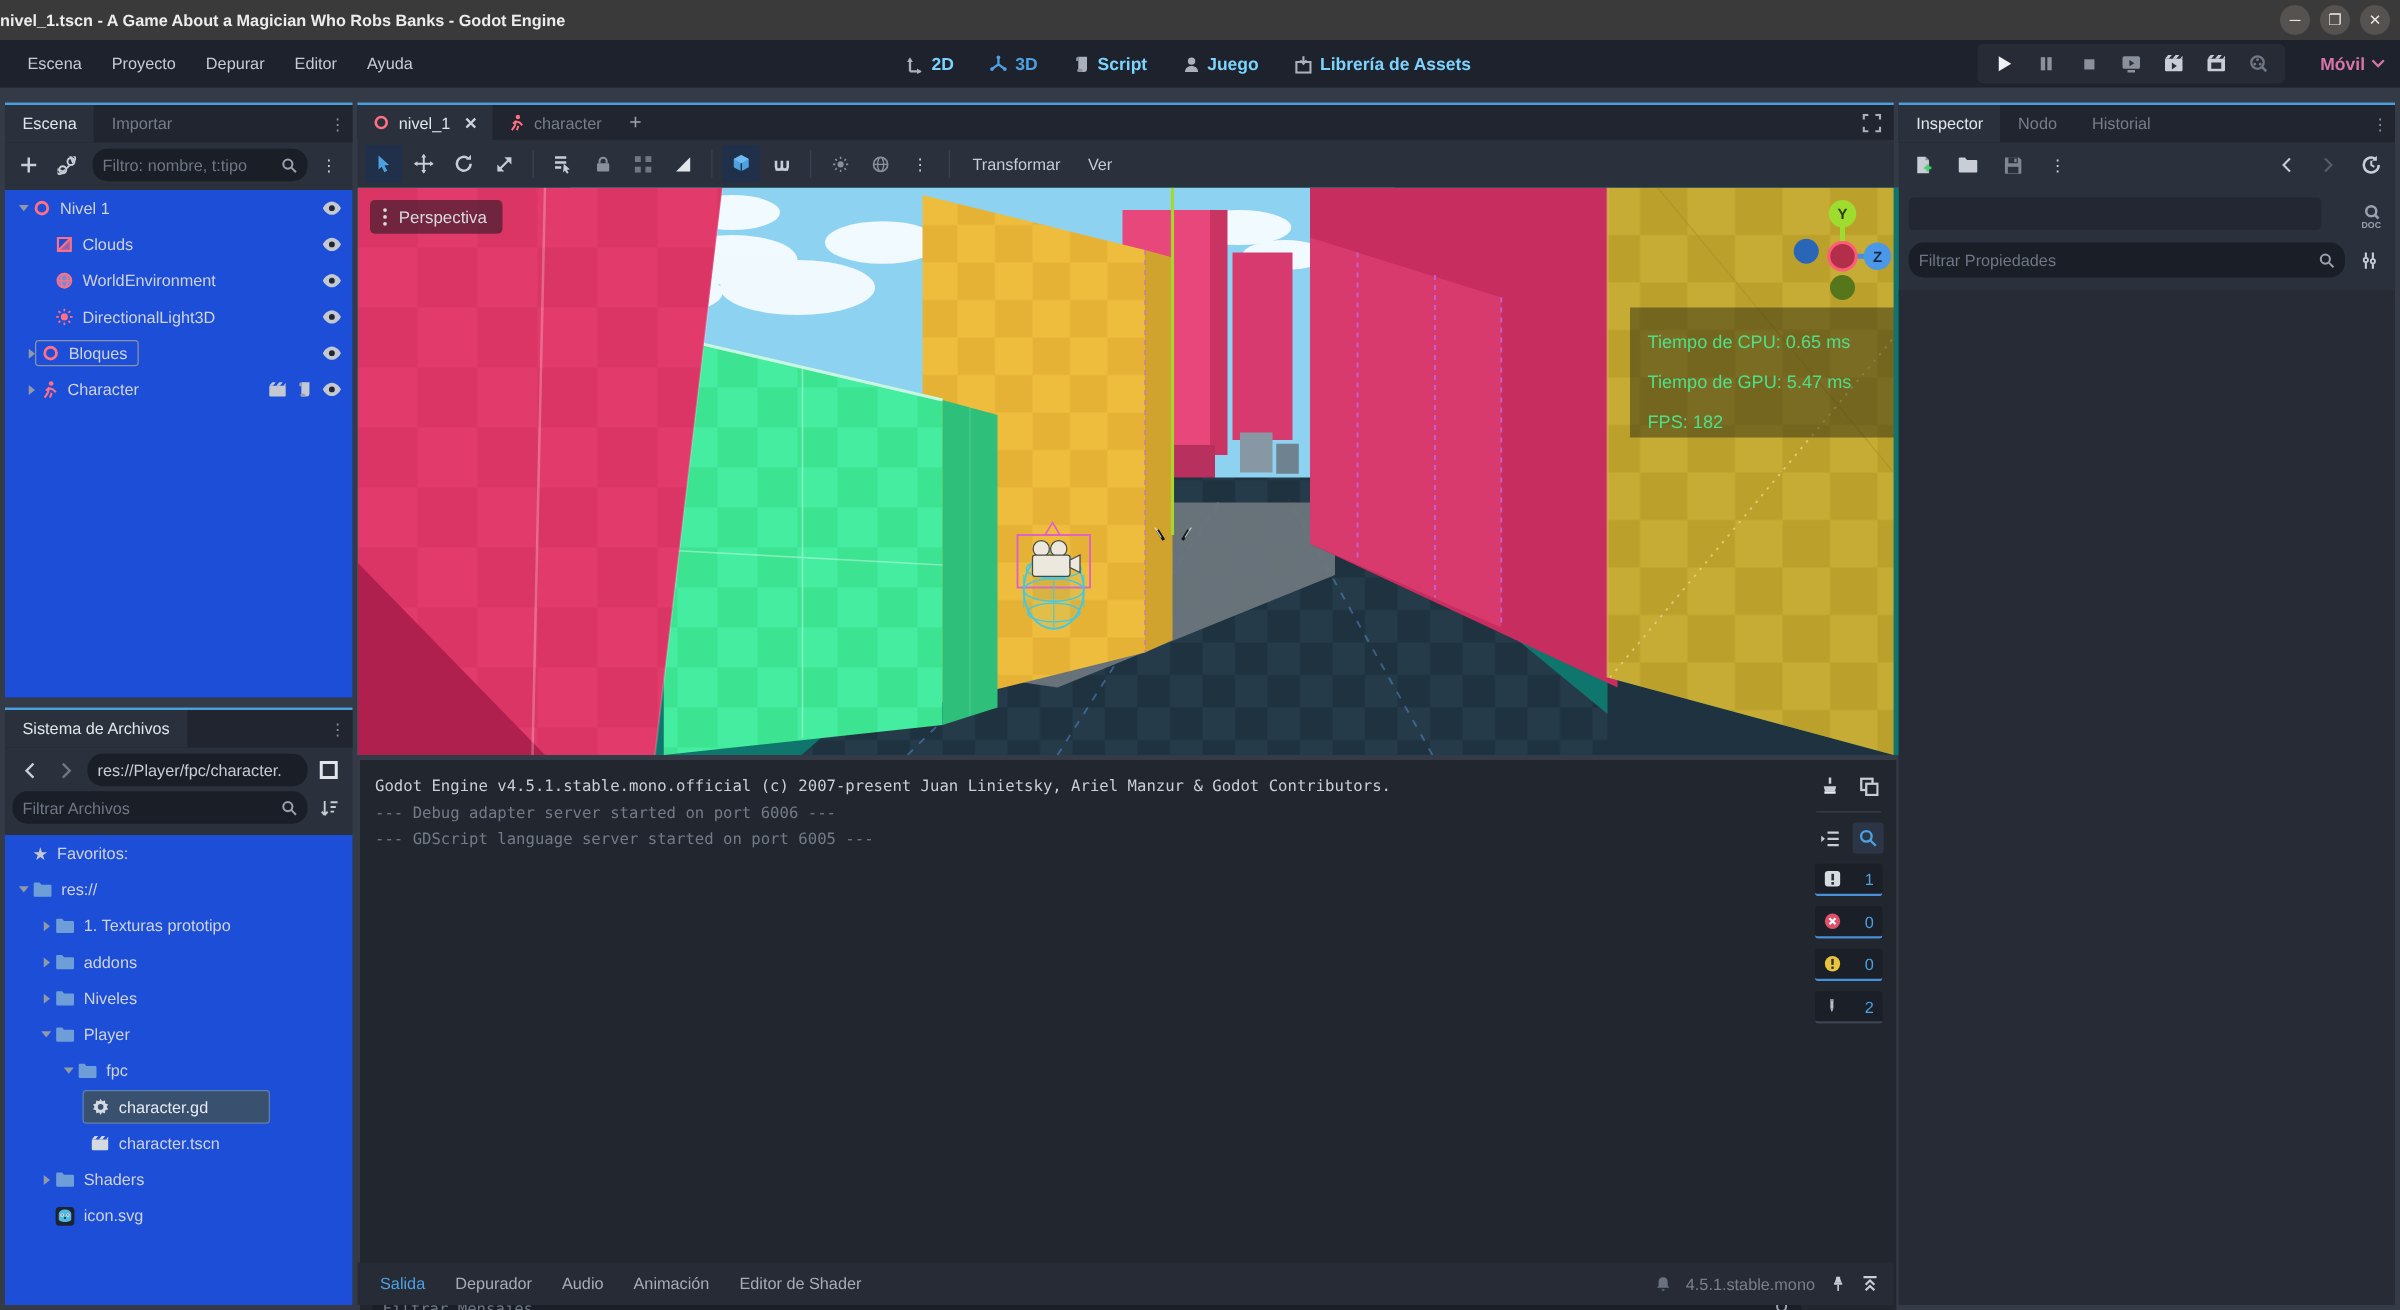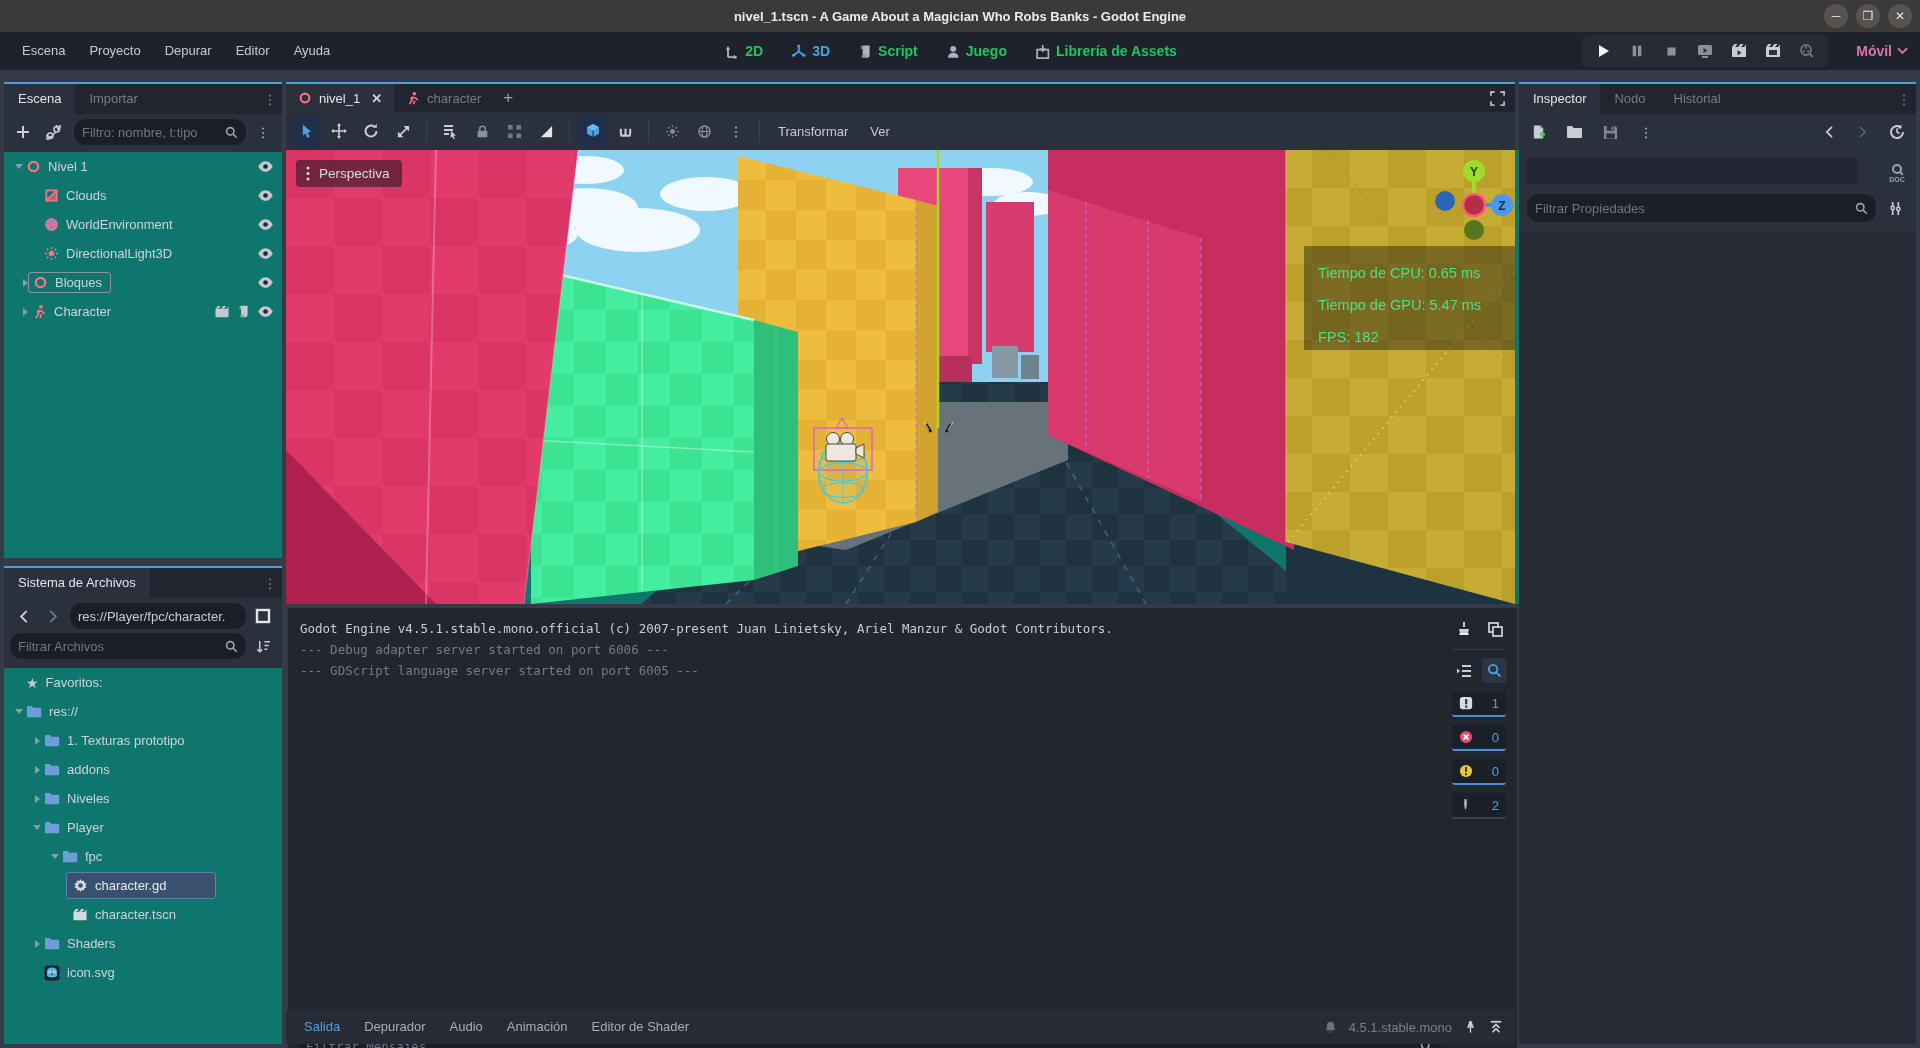--- a/index.html
+++ b/index.html
@@ -1,45 +1,45 @@
 <!DOCTYPE html>
 <html><head>
 <meta charset="utf-8">
 <style>
   *{box-sizing:border-box;margin:0;padding:0}
   html,body{width:1920px;height:1048px;overflow:hidden}
   body{background:#343a46;font-family:"Liberation Sans",sans-serif;font-size:13px;color:#ccd1da;position:relative}
   .abs{position:absolute}
   
-  .titlebar{left:0;top:0;width:1920px;height:32px;background:#3a3a3a;display:flex;align-items:center;justify-content:center}
+  .titlebar{left:0;top:0;width:1920px;height:32px;background:#3a3a3a;display:flex;align-items:center;}
   .titlebar .title{color:#ececec;font-weight:bold;font-size:13px}
   .winbtns{position:absolute;right:8px;top:4px;display:flex;gap:8px}
   .winbtn{width:24px;height:24px;border-radius:50%;background:#55524f;color:#e8e8e8;display:flex;align-items:center;justify-content:center;font-size:12px;cursor:pointer}
   
   .menubar{left:0;top:32px;width:1920px;height:38px;background:#1d222d;display:flex;align-items:center}
   .menus{display:flex;margin-left:10px}
   .menu-item{padding:0 12px;line-height:38px;color:#c6cbd5;cursor:pointer}
   .ctx{position:absolute;left:50%;transform:translateX(-52%);display:flex;gap:8px;align-items:center}
-  .ctx-item{display:flex;align-items:center;gap:6px;padding:4px 10px;color:#22c55e;font-weight:bold;font-size:14px;cursor:pointer;border-radius:4px}
+  .ctx-item{display:flex;align-items:center;gap:6px;padding:4px 10px;color:#7dd3fc;font-weight:bold;font-size:14px;cursor:pointer;border-radius:4px}
   .ctx-item.active{color:#4da1e0}
   .runbar{position:absolute;right:12px;top:3px;display:flex;align-items:center;gap:4px}
   .playgroup{display:flex;align-items:center;gap:4px;background:#262b36;border-radius:5px;padding:2px 6px}
   .pbtn{width:30px;height:28px;display:flex;align-items:center;justify-content:center;cursor:pointer}
   .runtarget{color:#d774a8;font-weight:bold;font-size:14px;margin-left:24px;display:flex;align-items:center;gap:5px;cursor:pointer}
   
   .dock{background:#2a303c;border-top:2px solid #4a9fde}
   .tabstrip{height:30px;background:#20252f;display:flex;align-items:stretch;position:relative}
   .tab{padding:0 14px;line-height:30px;color:#767d8b;cursor:pointer;display:flex;align-items:center;gap:6px}
   .tab.active{background:#2a303c;color:#e2e6ec}
   .strip-dots{margin-left:auto;width:24px;display:flex;align-items:center;justify-content:center;color:#8a91a0;cursor:pointer}
   .toolrow{height:36px;display:flex;align-items:center;gap:4px;padding:0 6px}
   .ibtn{width:26px;height:26px;display:flex;align-items:center;justify-content:center;border-radius:3px;cursor:pointer;flex:none}
   .input{background:#191e27;border-radius:12px;height:26px;display:flex;align-items:center;padding:0 8px;color:#6f7684;flex:1;min-width:0}
   .input .ph{flex:1;white-space:nowrap;overflow:hidden;text-overflow:ellipsis}
-  .treearea{background:#0f766e;position:absolute;left:0;right:0;bottom:0;overflow:hidden}
+  .treearea{background:#1d4ed8;position:absolute;left:0;right:0;bottom:0;overflow:hidden}
   .row{display:flex;align-items:center;height:29px;color:#ced3db;cursor:pointer;position:relative}
   .row .lbl{margin-left:7px;white-space:nowrap}
   .row .end{margin-left:auto;display:flex;align-items:center;gap:7px;margin-right:8px}
   .sp14{width:14px;flex:none}
   .chev-d{width:0;height:0;border-left:4px solid transparent;border-right:4px solid transparent;border-top:5px solid #9099a8;flex:none}
   .chev-r{width:0;height:0;border-top:4px solid transparent;border-bottom:4px solid transparent;border-left:5px solid #9099a8;flex:none}
   .chevbox{width:14px;display:flex;align-items:center;justify-content:center;flex:none}
   .focusbox{display:flex;align-items:center;border:1px solid #8a93a3;border-radius:3px;padding:2px 8px 2px 4px;margin-left:-4px}
   .selrow{background:#39506f;border:1px solid #5d82ad;border-radius:3px}
   

